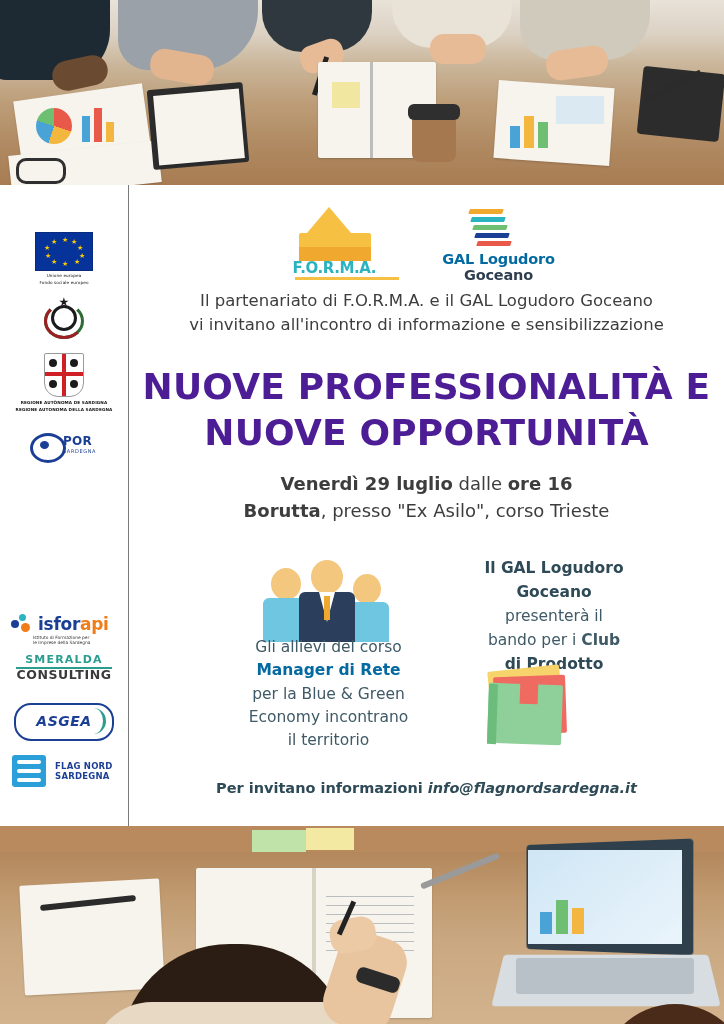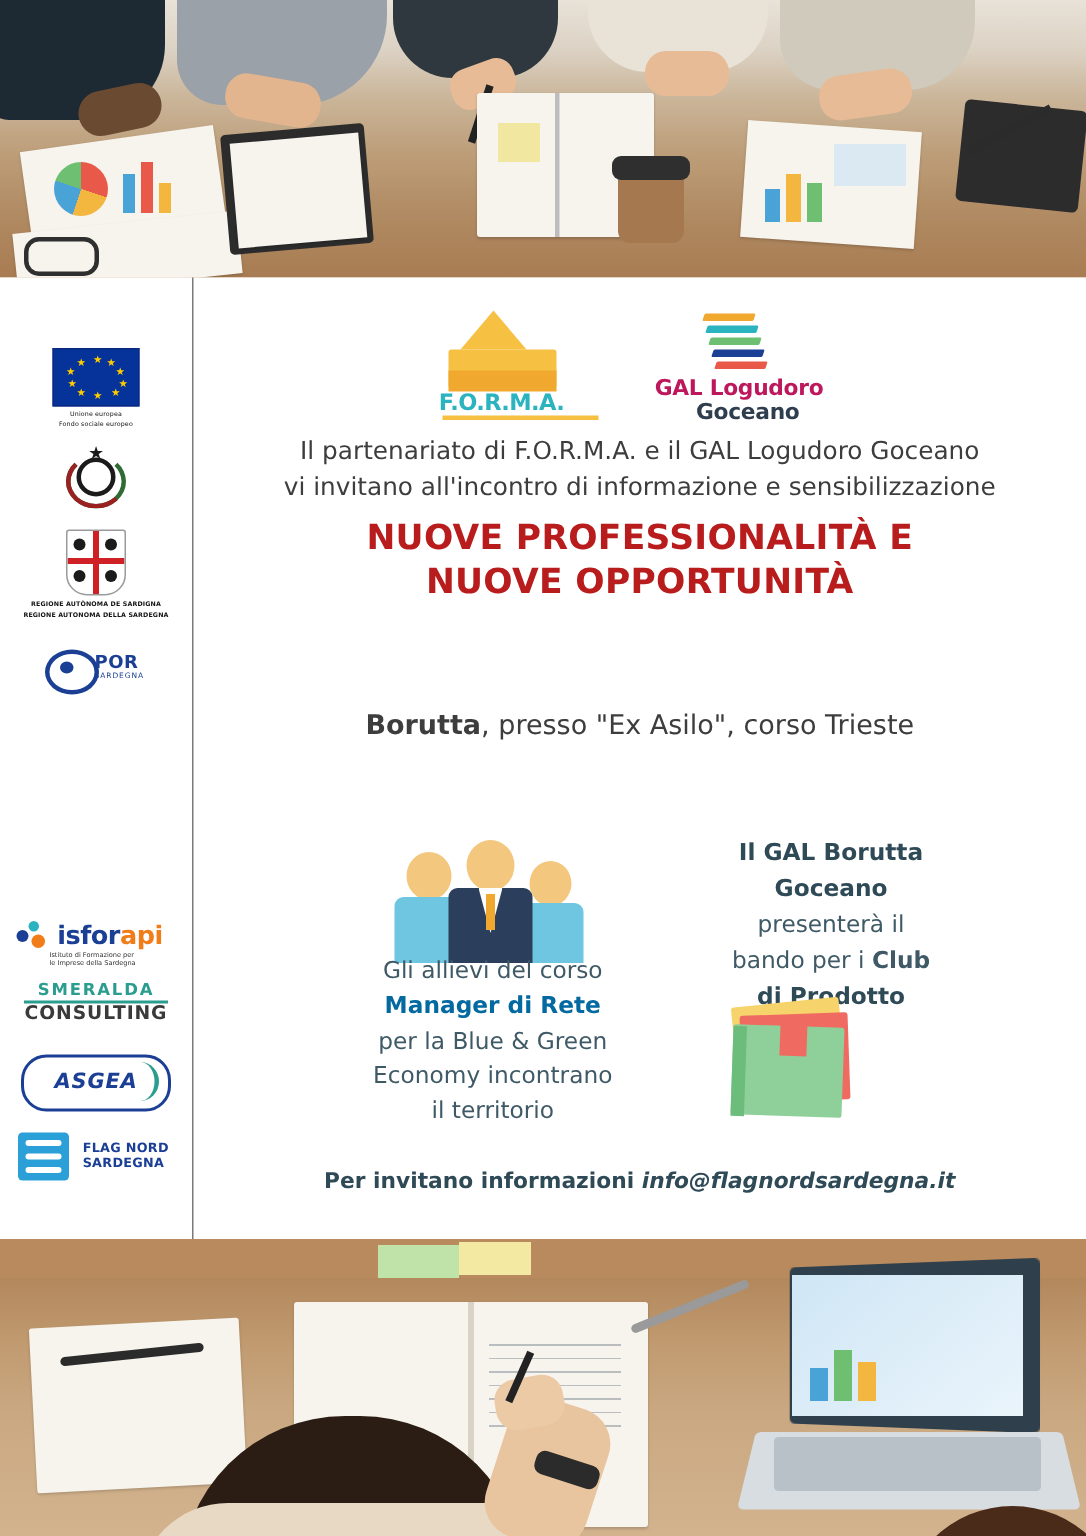--- a/index.html
+++ b/index.html
@@ -207,34 +207,34 @@
   .forma-body2 { position: absolute; left: 6px; top: 40px; width: 72px; height: 14px;
     background: #f0a92e; }
   .forma-txt { position: absolute; left: 0; top: 52px; width: 108px;
     font-size: 15px; font-weight: bold; color: #2bb3c0; letter-spacing: -0.4px; }
   .forma-rule { position: absolute; left: 2px; top: 70px; width: 104px; height: 3px; background: #f6c042; }
 
   
   .gal { position: relative; width: 124px; height: 78px; }
   .gal-mark { position: absolute; left: 28px; top: 0; width: 56px; height: 42px; }
   .gal-bar { position: absolute; height: 5px; border-radius: 1px; }
-  .gal-txt1 { position: absolute; left: 0; top: 44px; width: 124px; 
-    font-size: 14.5px; font-weight: bold; color: #be185d; letter-spacing: -0.2px; }
+  .gal-txt1 { position: absolute; left: 0; top: 44px; width: 124px; text-align: center;
+    font-size: 14.5px; font-weight: bold; color: #0369a1; letter-spacing: -0.2px; }
   .gal-txt2 { position: absolute; left: 0; top: 60px; width: 124px; text-align: center;
     font-size: 14.5px; font-weight: bold; color: #2f3e4e; letter-spacing: -0.2px; }
 
   .intro {
     position: absolute; left: 0; top: 104px; width: 595px; text-align: center;
     font-size: 16.5px; color: #3d3d3d; line-height: 1.45;
     font-family: "DejaVu Sans", sans-serif;
   }
 
   .headline {
-    position: absolute; left: 0; top: 160px; width: 595px; text-align: center;
-    color: #b91c1c; font-weight: bold; font-size: 23px; line-height: 1.28;
+    position: absolute; left: 0; top: 179px; width: 595px; text-align: center;
+    color: #4c1d95; font-weight: bold; font-size: 36px; line-height: 1.28;
     letter-spacing: 0.2px;
   }
 
   .when {
     position: absolute; left: 0; top: 285px; width: 595px; text-align: center;
     font-size: 18px; color: #3d3d3d; line-height: 1.5;
   }
   .when b { font-weight: bold; }
 
   
@@ -451,20 +451,21 @@
         <div>Il partenariato di F.O.R.M.A. e il GAL Logudoro Goceano</div>
         <div>vi invitano all'incontro di informazione e sensibilizzazione</div>
       </div>
 
       <div class="headline">
         <div>NUOVE PROFESSIONALITÀ E</div>
         <div>NUOVE OPPORTUNITÀ</div>
       </div>
 
       <div class="when">
+        <div><b>Venerdì 29 luglio</b><span> dalle </span><b>ore 16</b></div>
         <div><b>Borutta</b><span>, presso "Ex Asilo", corso Trieste</span></div>
       </div>
 
       <div class="mid">
 
         <div class="people">
           <div class="p-head" style="left:6px;top:8px;width:30px;height:32px;background:#f4c77f;"></div>
           <div class="p-body" style="left:-2px;top:38px;width:46px;height:44px;background:#6fc6e0;"></div>
           <div class="p-head" style="left:88px;top:14px;width:28px;height:30px;background:#f4c77f;"></div>
           <div class="p-body" style="left:80px;top:42px;width:44px;height:40px;background:#6fc6e0;"></div>
@@ -476,21 +477,21 @@
 
         <div class="allievi">
           <div>Gli allievi del corso</div>
           <div class="hl">Manager di Rete</div>
           <div>per la Blue &amp; Green</div>
           <div>Economy incontrano</div>
           <div>il territorio</div>
         </div>
 
         <div class="gal-block">
-          <div class="hl">Il GAL Borutta</div>
+          <div class="hl">Il GAL Logudoro</div>
           <div class="hl">Goceano</div>
           <div>presenterà il</div>
           <div><span>bando per i </span><b>Club</b></div>
           <div class="hl">di Prodotto</div>
         </div>
 
         <div class="books">
           <div style="position:absolute;left:6px;top:8px;width:72px;height:58px;background:#f6d46b;transform:rotate(-6deg);border-radius:2px;"></div>
           <div style="position:absolute;left:10px;top:16px;width:72px;height:58px;background:#ef6b62;transform:rotate(-2deg);border-radius:2px;"></div>
           <div style="position:absolute;left:4px;top:24px;width:74px;height:60px;background:#8fd09a;transform:rotate(2deg);border-radius:2px;"></div>

